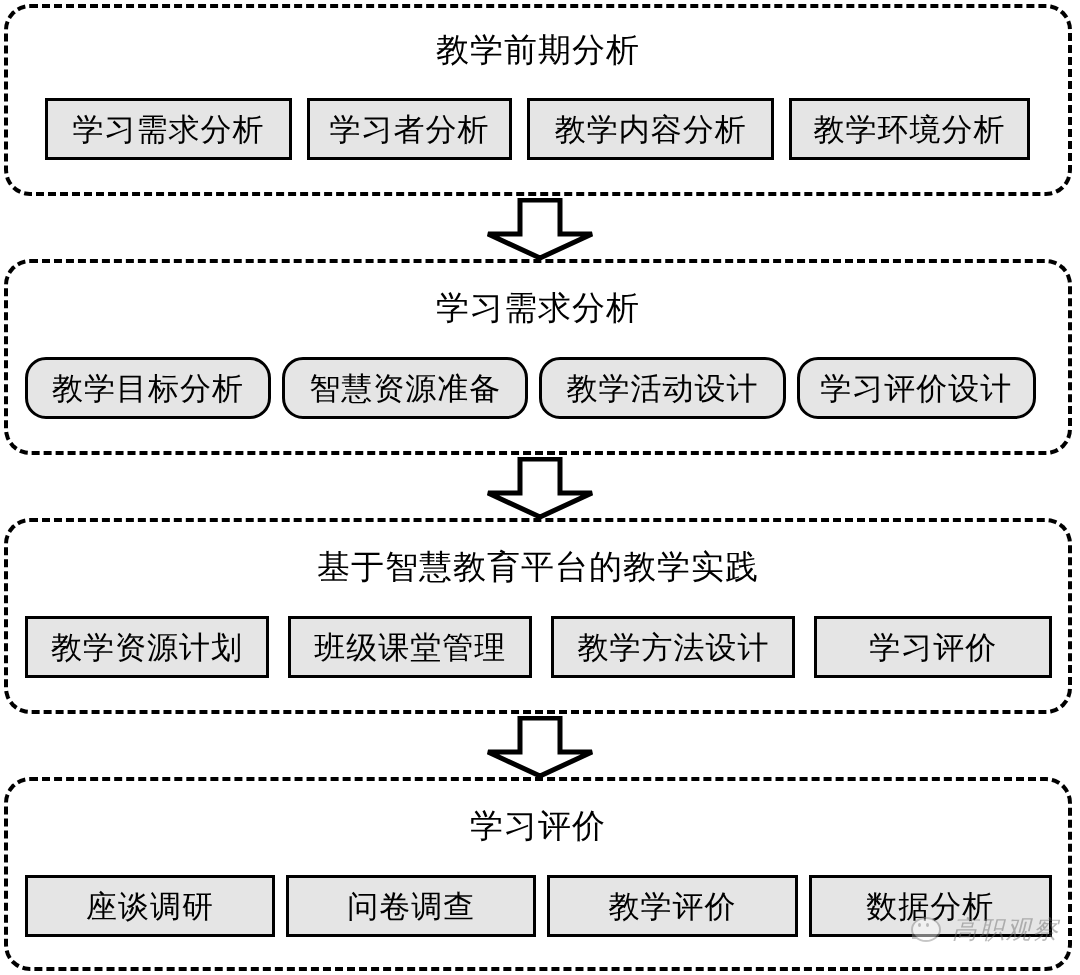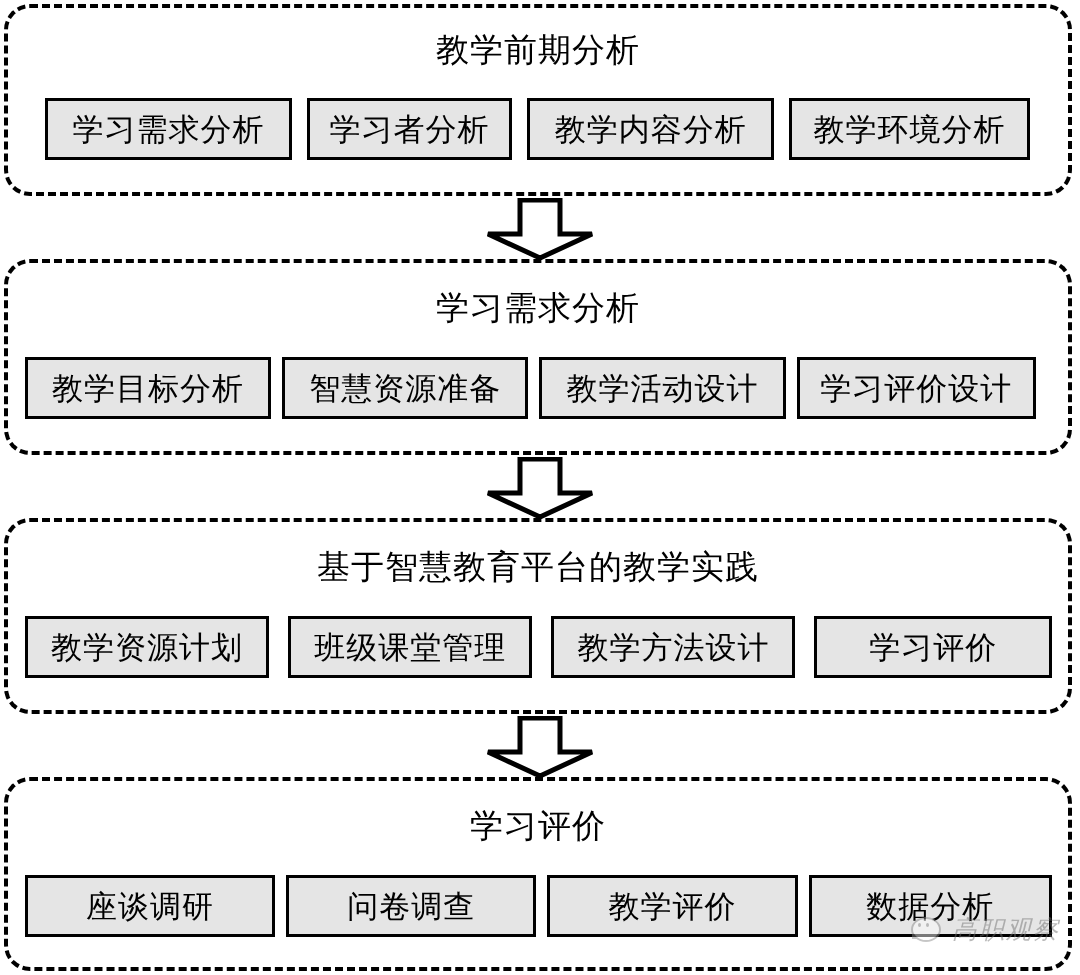--- a/index.html
+++ b/index.html
@@ -71,21 +71,21 @@
     color: #000000;
   }
 
   
   .row-1 { padding-left: 37px; padding-right: 38px; }
   .row-1 .node-box { width: 252px; margin-right: 15px; }
   .row-1 .node-box.w-narrow { width: 210px; text-align: right; }
   .row-1 .node-box:last-child { margin-right: 0; width: 246px; }
 
   .row-2 { padding-left: 17px; padding-right: 16px; }
-  .row-2 .node-box { width: 257px; margin-right: 11px; }
+  .row-2 .node-box { width: 257px; margin-right: 11px; border-radius: 21px; }
   .row-2 .node-box:last-child { margin-right: 16px; width: 250px; }
 
   .row-3 { padding-left: 17px; padding-right: 16px; }
   .row-3 .node-box { width: 257px; margin-right: 11px; }
   .row-3 .node-box:last-child { margin-right: 0; width: 250px; }
 
   .row-4 { padding-left: 17px; padding-right: 16px; }
   .row-4 .node-box { width: 257px; margin-right: 11px; }
   .row-4 .node-box:last-child { margin-right: 0; width: 250px; }
 

